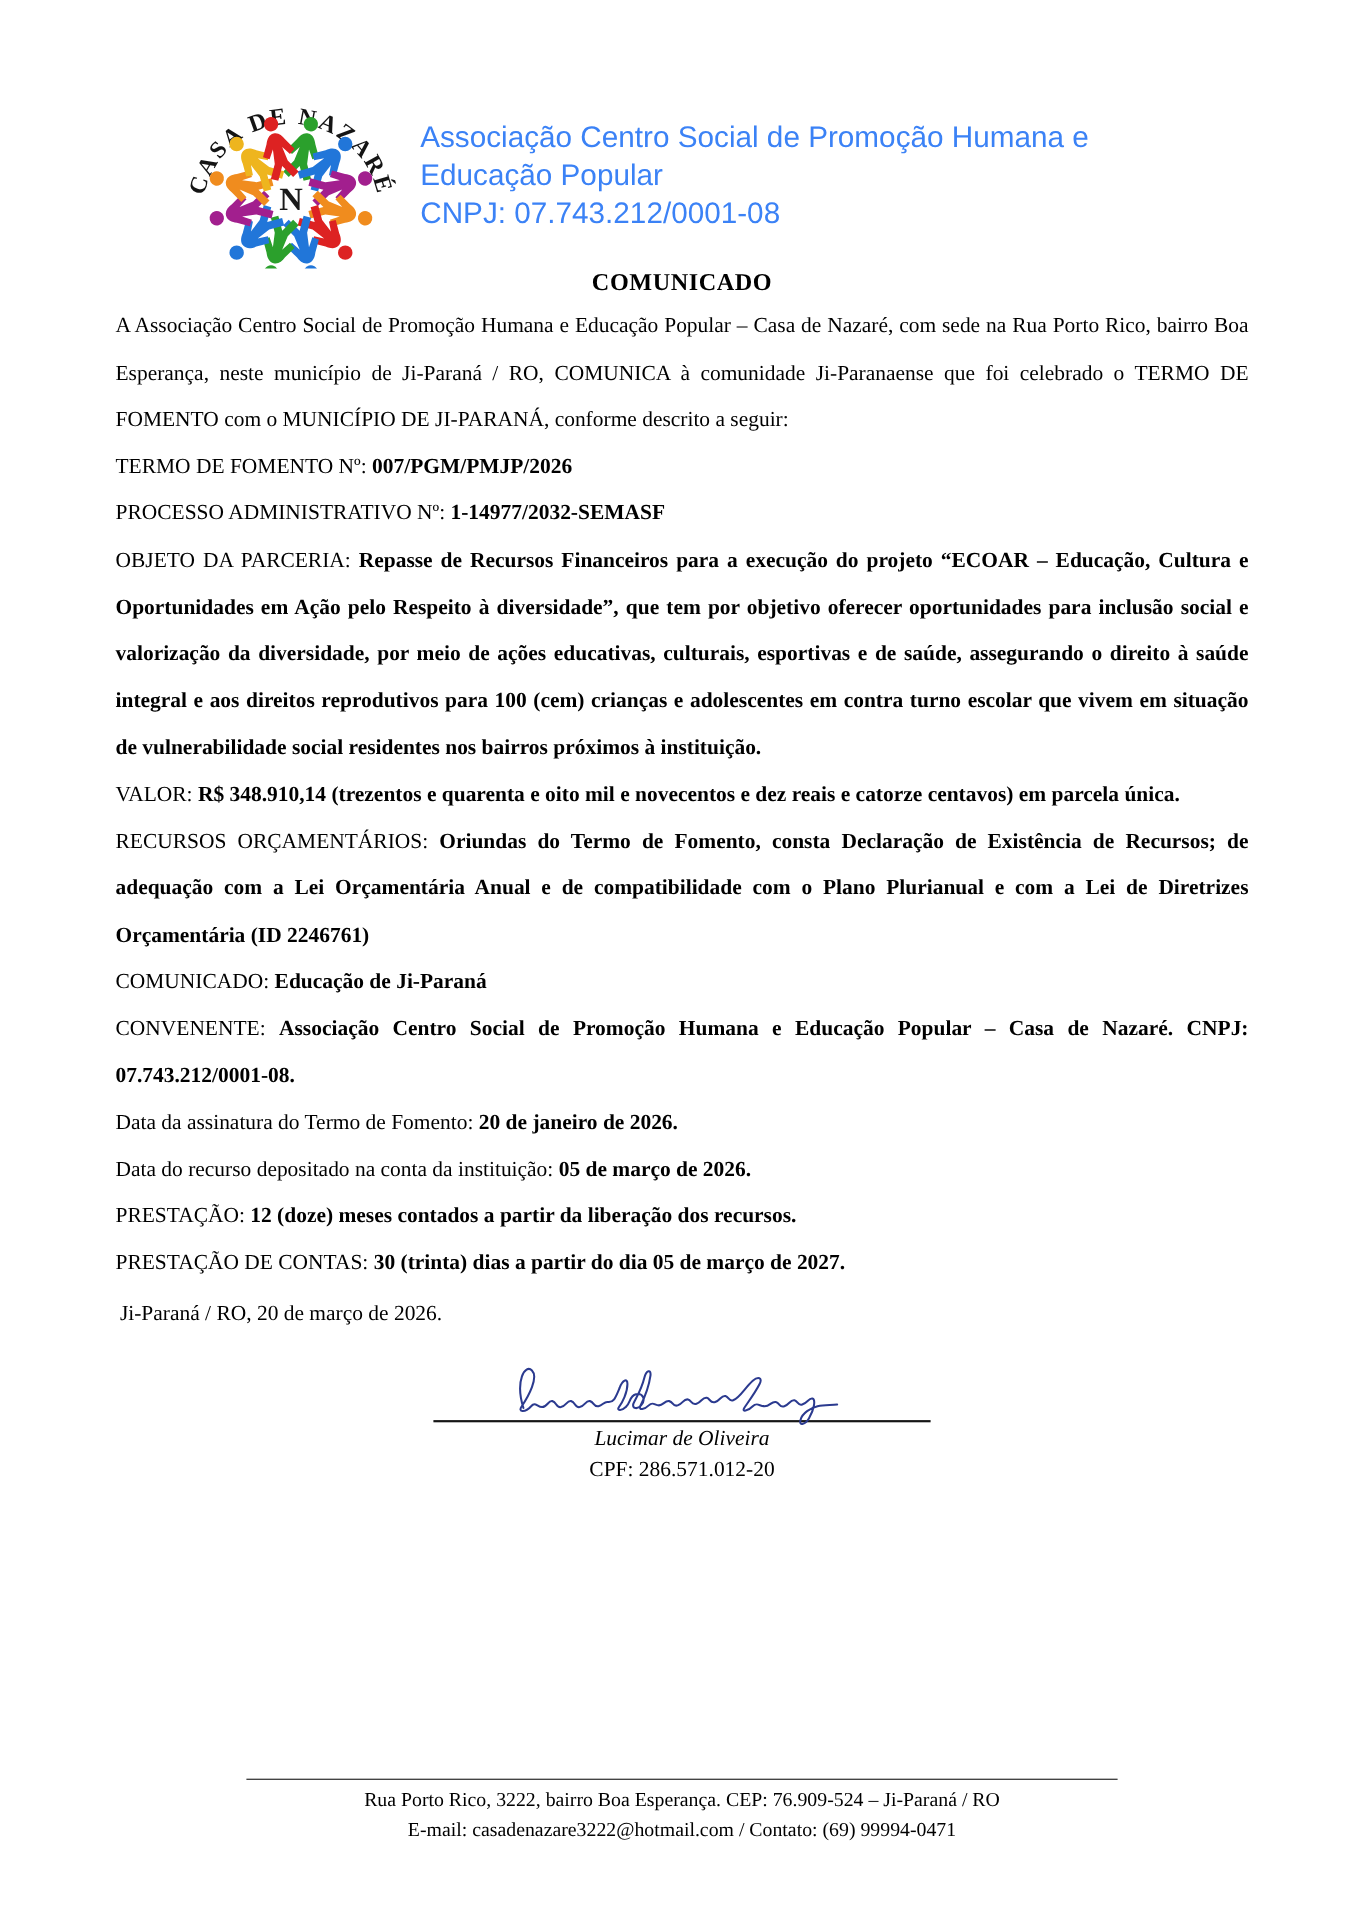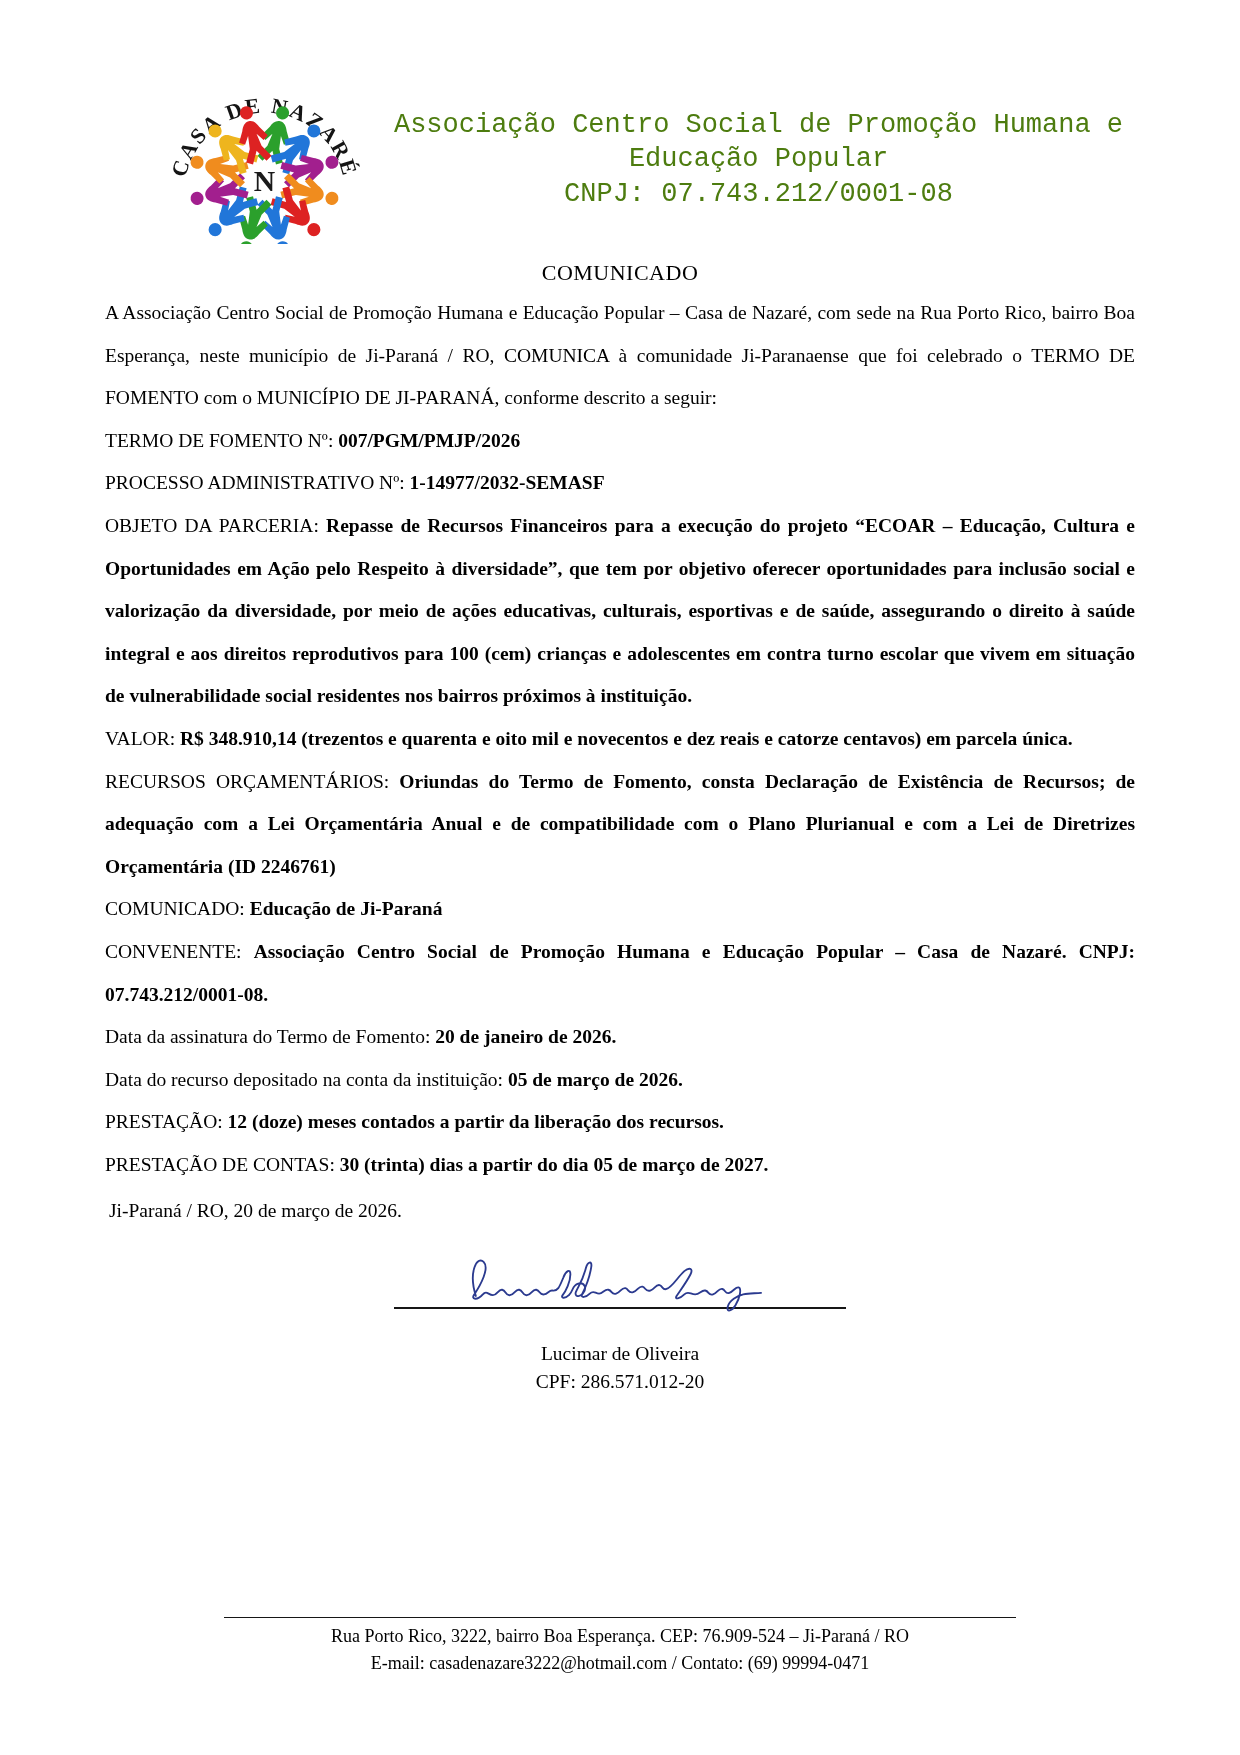--- a/index.html
+++ b/index.html
@@ -13,37 +13,36 @@
     overflow:hidden;
   }
   .content { padding:66px 105px 0 105px; }
 
   
   .doc-header { display:flex; align-items:flex-start; }
   .logo-wrap { width:215px; height:178px; margin-left:52px; flex:0 0 auto; }
   .logo-wrap svg { width:100%; height:100%; }
   .org-block {
     flex:1 1 auto;
-    text-align:center;
-    font-family:Liberation Mono, monospace;
+    text-align:left;
+    font-family:Liberation Sans, sans-serif;
     font-size:27px;
     line-height:34px;
-    color:#4d7c0f;
+    color:#3b82f6;
     padding-top:42px;
     padding-left:10px;
   }
   .org-block .cnpj-line { margin-top:1px; }
 
   
   .doc-title {
     text-align:center;
-    font-weight:normal;
+    font-weight:bold;
     font-size:22px;
     letter-spacing:0.5px;
-    margin-top:16px;
     margin-bottom:6px;
   }
 
   
   .doc-body p.body-par {
     margin:0;
     font-size:19.5px;
     line-height:42.6px;
     text-align:justify;
     text-justify:inter-word;
@@ -55,21 +54,21 @@
     line-height:42.6px;
   }
 
   
   .sig-block { margin-top:18px; text-align:center; }
   .sig-draw { display:block; margin:0 auto; width:450px; height:62px; }
   .sig-line { width:452px; margin:-6px auto 0 auto; border-bottom:2px solid #161616; }
   .sig-name, .sig-cpf, .sig-role {
     font-size:19.5px; line-height:28px; margin:0;
   }
-  .sig-name { margin-top:31px; }
+  .sig-name { margin-top:2px;font-style:italic; }
 
   
   .doc-footer {
     position:absolute;
     left:0; right:0;
     bottom:78px;
     text-align:center;
     font-size:18px;
     line-height:27px;
   }

